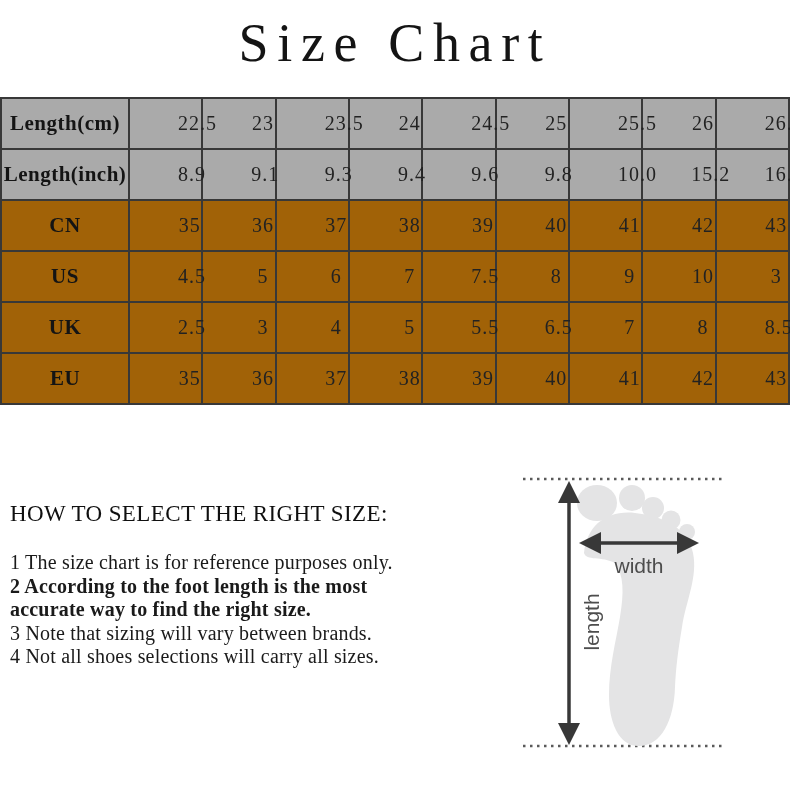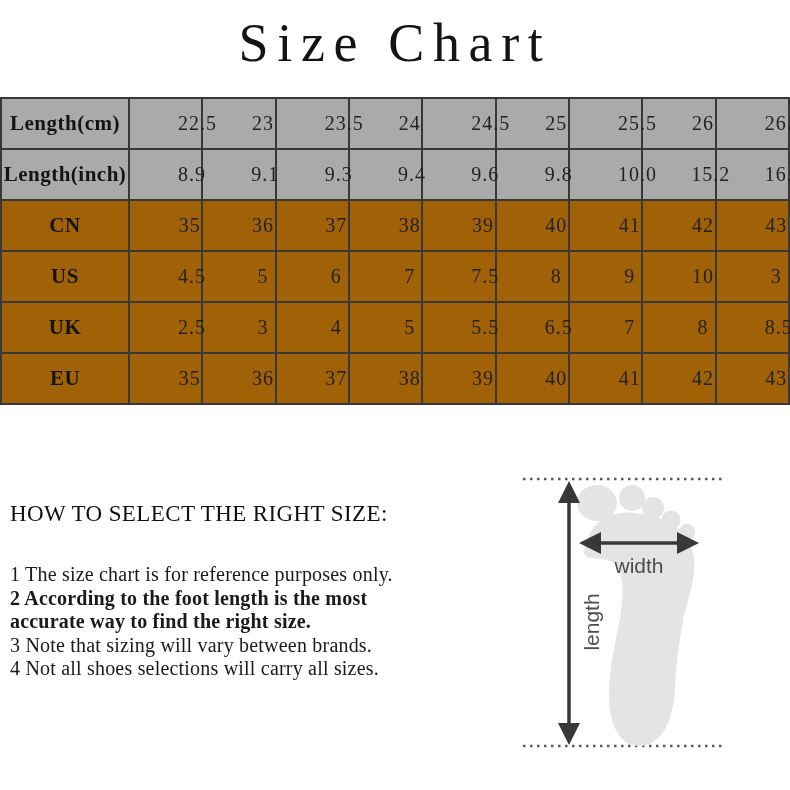--- a/index.html
+++ b/index.html
@@ -71,21 +71,21 @@
     width: 460px;
   }
   .howto-heading {
     margin: 0;
     font-size: 23px;
     font-weight: 400;
     letter-spacing: 0.4px;
     white-space: nowrap;
     color: #101010;
   }
-  .notes { margin-top: 36px; }
+  .notes { margin-top: 24px; }
   .note {
     font-size: 20px;
     line-height: 23.5px;
     letter-spacing: 0.2px;
     color: #1a1a1a;
     white-space: nowrap;
   }
   .note.bold { font-weight: bold; font-family: Liberation Serif, serif; }
 
   

